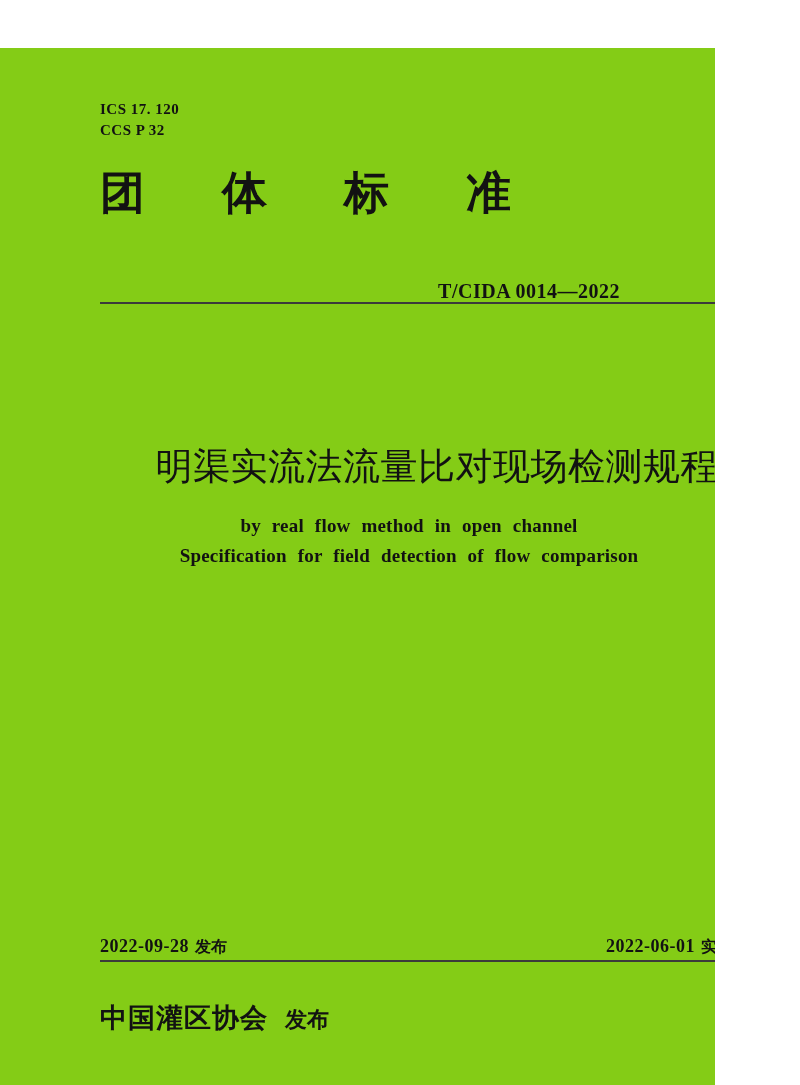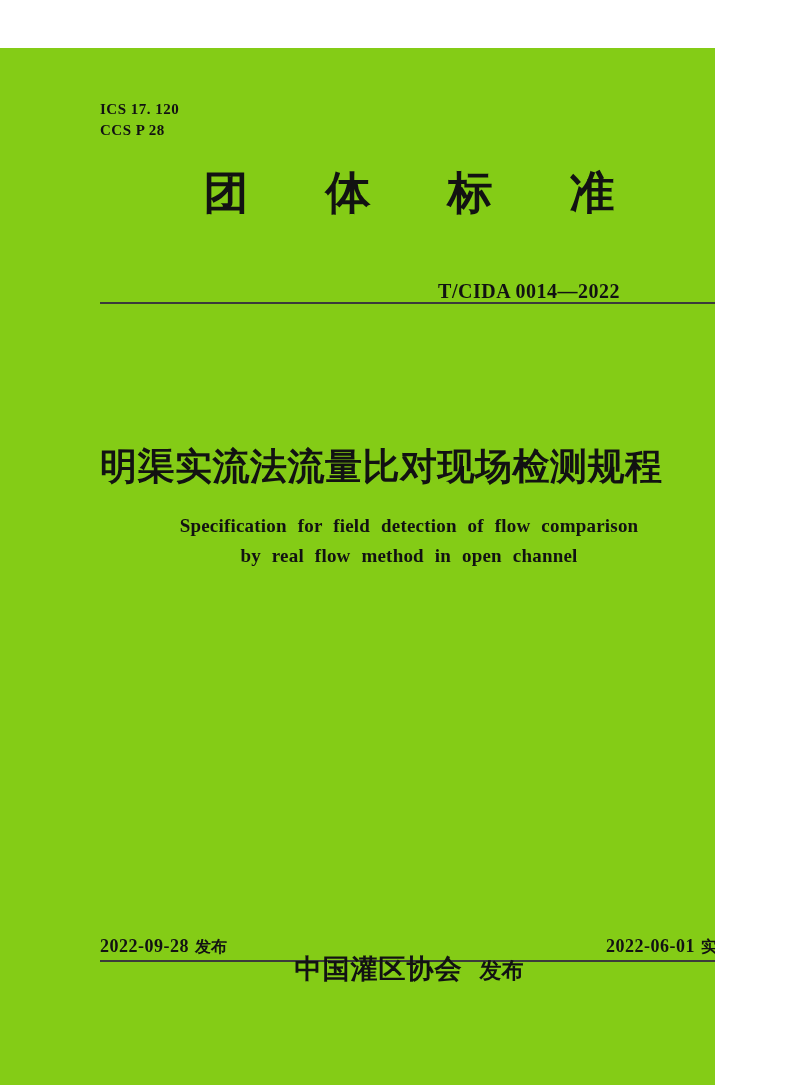--- a/index.html
+++ b/index.html
@@ -28,21 +28,20 @@
     line-height: 21px;
     letter-spacing: 0.5px;
     white-space: nowrap;
   }
   
   .std-type {
     position: absolute;
     left: 100px;
     width: 618px;
     top: 121px;
-    text-align: center;
     font-family: "DejaVu Sans", "Liberation Sans", sans-serif;
     font-weight: bold;
     font-size: 45px;
     line-height: 48px;
     white-space: nowrap;
   }
   .std-type .spaced {
     letter-spacing: 77px;
     margin-right: -77px;
   }
@@ -72,23 +71,23 @@
     left: 100px;
     width: 633px;
     top: 912px;
   }
   
   .title-zh {
     position: absolute;
     left: 100px;
     width: 618px;
     top: 399px;
-    text-align: left;
+    text-align: right;
     font-family: "DejaVu Sans", "Liberation Sans", sans-serif;
-    font-weight: bold;
+    font-weight: normal;
     font-size: 37px;
     line-height: 39px;
     letter-spacing: 0.5px;
     white-space: nowrap;
   }
   
   .title-en {
     position: absolute;
     left: 100px;
     width: 618px;
@@ -122,22 +121,22 @@
     font-family: "DejaVu Sans", "Liberation Sans", sans-serif;
     font-weight: bold;
     font-size: 16px;
     margin-left: 6px;
   }
   
   .publisher {
     position: absolute;
     left: 100px;
     width: 618px;
-    top: 904px;
-    text-align: center;
+    top: 953px;
+    text-align: left;
     white-space: nowrap;
   }
   .pub-name {
     font-family: "DejaVu Serif", "Liberation Serif", serif;
     font-weight: 600;
     font-size: 27px;
     line-height: 34px;
     letter-spacing: 1px;
   }
   .pub-label {
@@ -147,36 +146,36 @@
     margin-left: 17px;
   }
 </style>
 </head>
 <body>
 
 <div class="page">
 
   <div class="ics-block">
     <div>ICS 17. 120</div>
-    <div>CCS P 28</div>
+    <div>CCS P 32</div>
   </div>
 
   <div class="std-type">
     <span class="spaced">团体标准</span>
   </div>
 
   <div class="std-num">T/CIDA 0014—2022</div>
 
   <div class="rule top-rule"></div>
 
   <div class="title-zh">明渠实流法流量比对现场检测规程</div>
 
   <div class="title-en">
+    <div>by real flow method in open channel</div>
     <div>Specification for field detection of flow comparison</div>
-    <div>by real flow method in open channel</div>
   </div>
 
   <div class="dates-row">
     <div>
       <span class="date-num">2022-09-28</span><span class="date-zh">发布</span>
     </div>
     <div>
       <span class="date-num">2022-06-01</span><span class="date-zh">实施</span>
     </div>
   </div>

